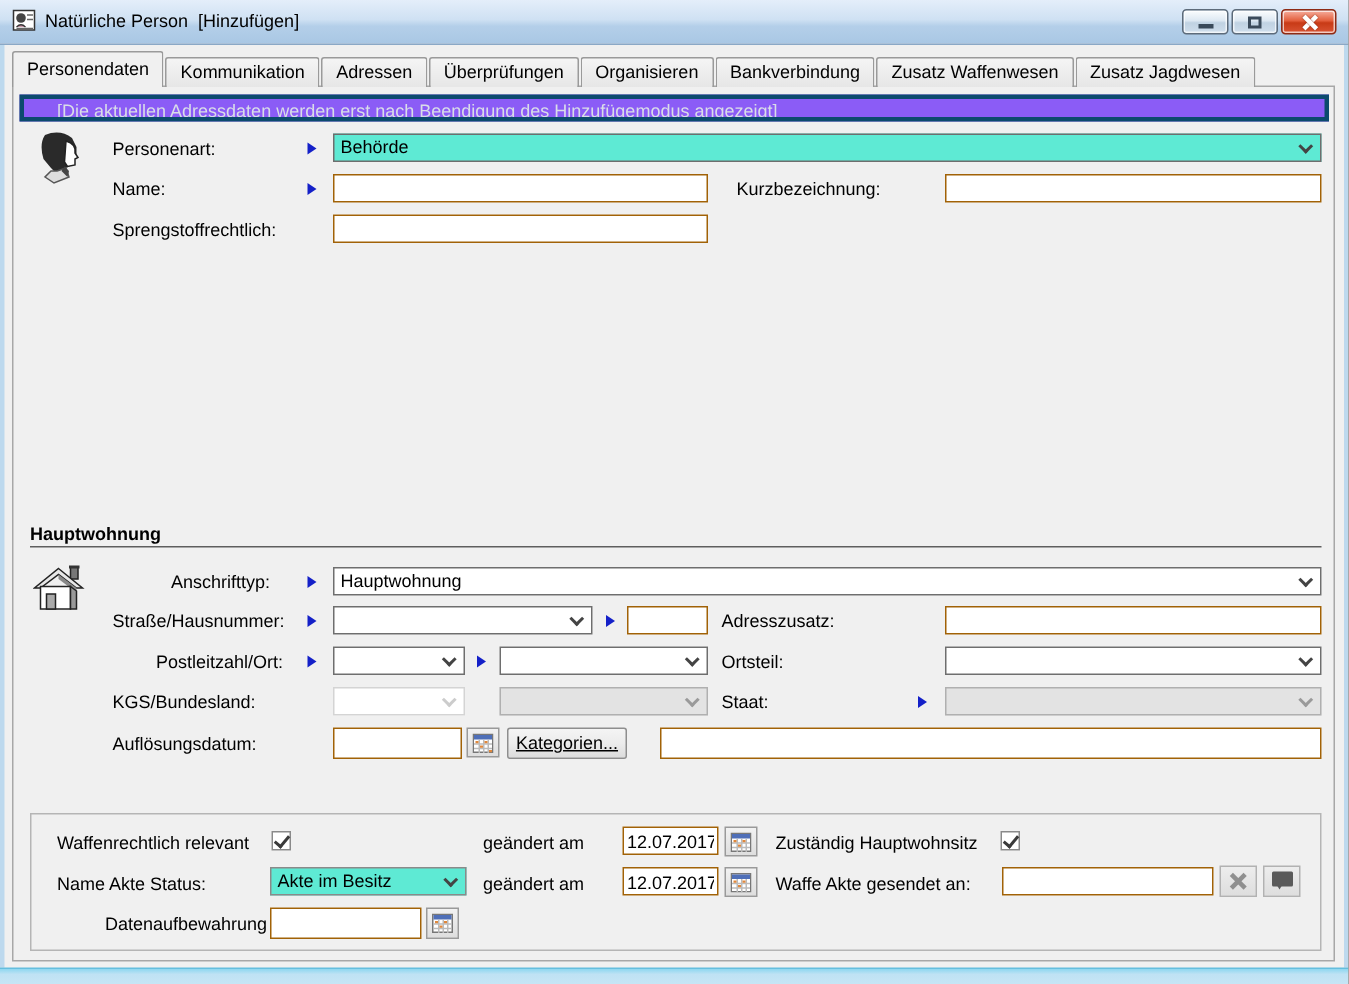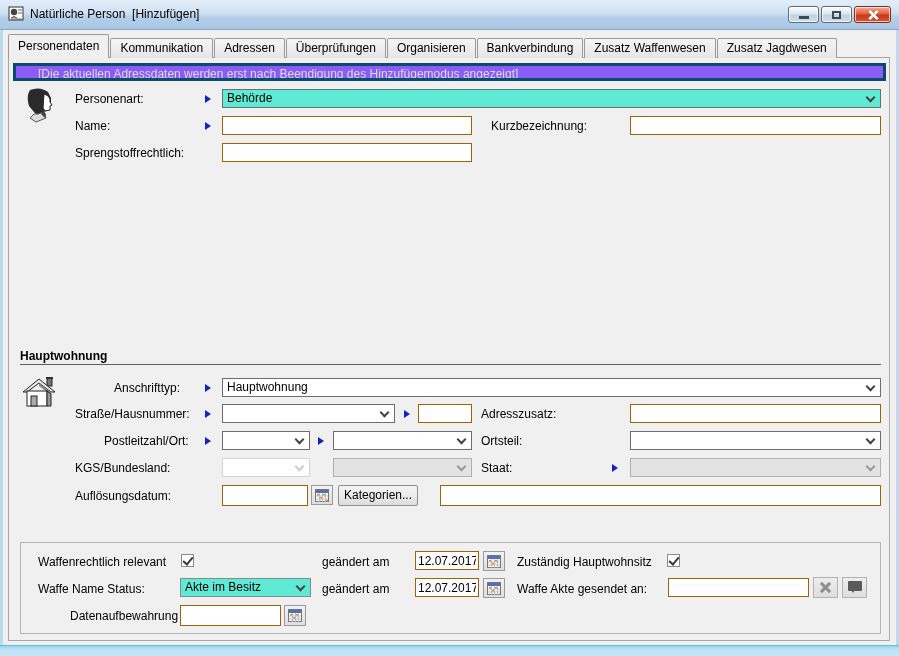--- a/index.html
+++ b/index.html
@@ -48,21 +48,21 @@
   .combo{position:absolute;height:19px;border:1px solid #6e6e6e;background:#fff;z-index:2;padding:0 18px 0 4px;
     line-height:17px;white-space:nowrap;overflow:hidden;}
   .combo .chev{position:absolute;right:6px;top:4px;width:7px;height:7px;border-right:2px solid #444;
     border-bottom:2px solid #444;transform:rotate(45deg);transform-origin:center;}
   .combo.readonly{background:#5eead4;}
   .combo.disabled{background:#e3e3e3;border-color:#b0b0b0;}
   .combo.disabled .chev{border-color:#9a9a9a;}
   .combo.ghost{background:#fff;border-color:#d4d4d4;}
   .combo.ghost .chev{border-color:#cccccc;}
   .btn{position:absolute;height:21px;border:1px solid #8e8e8e;border-radius:2px;z-index:2;
-    background:linear-gradient(180deg,#f4f4f4 0%,#ececec 50%,#dcdcdc 100%);text-align:center;line-height:19px;cursor:default;}
+    background:linear-gradient(180deg,#f4f4f4 0%,#ececec 50%,#dcdcdc 100%);text-align:center;line-height:19px;cursor:default;text-decoration:underline;}
   .toolbtn{position:absolute;width:25px;height:21px;border:1px solid #b2b2b2;z-index:2;
     background:linear-gradient(180deg,#ededed,#dedede);display:flex;align-items:center;justify-content:center;}
   .calbtn{position:absolute;width:22px;height:20px;border:1px solid #9a9a9a;z-index:2;
     background:linear-gradient(180deg,#f2f2f2,#dedede);display:flex;align-items:center;justify-content:center;}
   .checkbox{position:absolute;width:13px;height:13px;border:1px solid #8a8a8a;background:#fff;z-index:2;}
   .checkbox.checked::after{content:"";position:absolute;left:3px;top:0px;width:4px;height:8px;
     border-right:2px solid #3a3a3a;border-bottom:2px solid #3a3a3a;transform:rotate(40deg);}
   .xglyph{position:relative;width:13px;height:13px;}
   .xglyph::before,.xglyph::after{content:"";position:absolute;left:5px;top:0;width:3px;height:13px;background:#8f8f8f;}
   .xglyph::before{transform:rotate(45deg);} .xglyph::after{transform:rotate(-45deg);}
@@ -238,21 +238,21 @@
         <line x1="7.5" y1="4" x2="7.5" y2="13" stroke="#bbb"></line>
         <line x1="10.5" y1="4" x2="10.5" y2="13" stroke="#bbb"></line>
       <rect x="2" y="5" width="2" height="1.5" fill="#e0883c"></rect>
         <rect x="5" y="8" width="2" height="1.5" fill="#e0883c"></rect>
         <rect x="8" y="5" width="2" height="1.5" fill="#e0883c"></rect>
     </svg>
   </div>
   <span class="lbl" style="left:517px;top:553px;">Zuständig Hauptwohnsitz</span>
   <div class="checkbox checked" style="left:667px;top:554px;"></div>
 
-  <span class="lbl" style="left:38px;top:580px;">Waffe Name Status:</span>
+  <span class="lbl" style="left:38px;top:580px;">Name Akte Status:</span>
   <div class="combo readonly" style="left:180px;top:578px;width:131px;border-color:#8a8a8a;">
     <span>Akte im Besitz</span>
     <span class="chev"></span>
   </div>
   <span class="lbl" style="left:322px;top:580px;">geändert am</span>
   <input class="input" style="left: 415px; top: 578px; width: 64px; padding: 0px 2px;" value="12.07.2017">
   <div class="calbtn" style="left:483px;top:578px;">
     <svg width="14" height="13" viewBox="0 0 14 13">
       <rect x="0.5" y="0.5" width="13" height="12" fill="#fff" stroke="#777"></rect>
         <rect x="1" y="1" width="12" height="3" fill="#4f6fb8"></rect>

